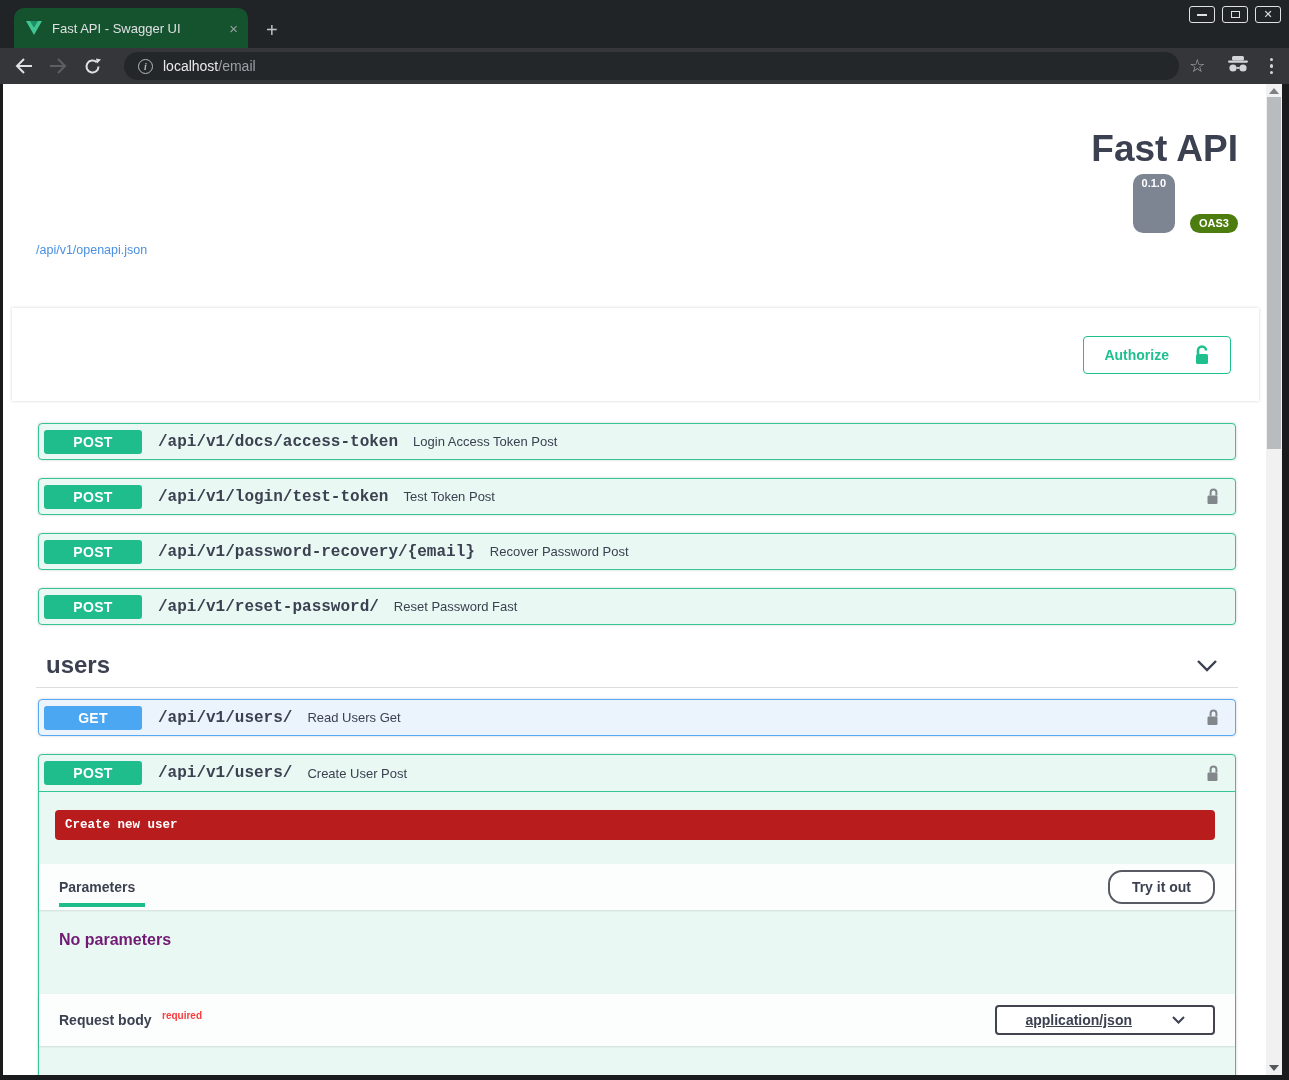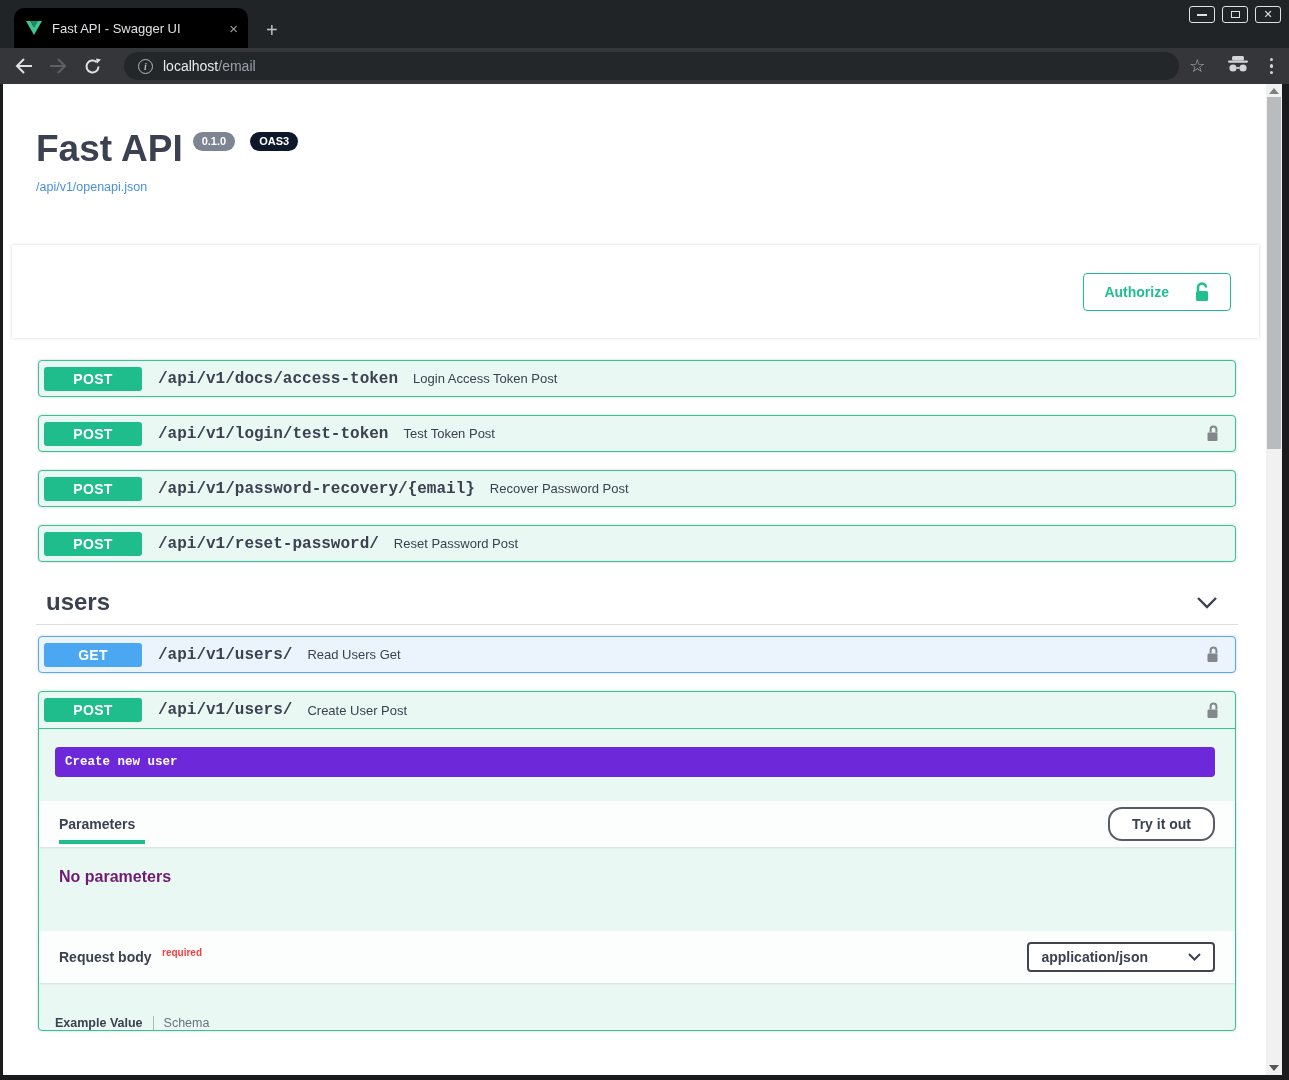--- a/index.html
+++ b/index.html
@@ -3,21 +3,21 @@
 <meta charset="utf-8">
 <style>
   * { margin:0; padding:0; box-sizing:border-box; }
   html,body { width:1289px; height:1080px; overflow:hidden; background:#191b1d;
               font-family:"Liberation Sans", sans-serif; }
 
   .window { width:1289px; height:1080px; display:flex; flex-direction:column; }
 
   
   .titlebar { height:48px; background:#212427; display:flex; align-items:flex-end; position:relative; flex:0 0 48px; }
-  .tab { margin-left:14px; width:234px; height:40px; background:#000000; border-radius:10px 10px 0 0;
+  .tab { margin-left:14px; width:234px; height:40px; background:#14532d; border-radius:10px 10px 0 0;
          display:flex; align-items:center; padding:0 10px 0 12px; }
   .favicon { width:16px; height:14px; margin-right:10px; flex:0 0 auto; }
   .tab-title { color:#dfe1e4; font-size:13px; white-space:nowrap; overflow:hidden; flex:1; }
   .tab-close { color:#9aa0a6; font-size:15px; margin-left:8px; }
   .newtab { color:#c0c3c6; font-size:20px; margin:0 0 8px 18px; line-height:20px; }
   .wincontrols { position:absolute; top:6px; right:8px; display:flex; gap:7px; }
   .wc { width:26px; height:17px; border:1px solid #dfe1e4; border-radius:3px;
         display:flex; align-items:center; justify-content:center; }
   .wc .dash { width:10px; height:2px; background:#dfe1e4; }
   .wc .sq { width:9px; height:7px; border:1.5px solid #dfe1e4; }
@@ -44,25 +44,25 @@
   .scrollbar { flex:0 0 16px; background:#f1f1f1; position:relative; }
   .sb-up { position:absolute; top:4px; left:3px; width:0; height:0;
            border-left:5px solid transparent; border-right:5px solid transparent; border-bottom:6px solid #7e8184; }
   .sb-down { position:absolute; bottom:4px; left:3px; width:0; height:0;
            border-left:5px solid transparent; border-right:5px solid transparent; border-top:6px solid #55585b; }
   .sb-thumb { position:absolute; top:13px; left:1px; width:14px; height:352px; background:#b9bcbe; }
 
   
   .sw-wrap { padding:0 28px 0 33px; }
   .info { padding-top:44px; }
-  .api-title { font-size:37px; font-weight:700; color:#3b4151; display:flex; align-items:flex-start; }
+  .api-title { font-size:37px; font-weight:700; color:#3b4151; display:flex; align-items:flex-end;flex-direction:column; }
   .badges { display:flex; gap:15px; margin:4px 0 0 10px; }
   .badge { font-size:11px; font-weight:700; color:#fff; padding:3px 9px; border-radius:10px; line-height:13px; }
   .badge.version { background:#7d8492; }
-  .badge.oas { background:#0f172a; }
+  .badge.oas { background:#4d7c0f;margin-top:40px; }
   .spec-link { color:#4990e2; font-size:12.5px; margin-top:10px; display:inline-block; text-decoration:none; }
 
   .scheme-container { margin:50px 7px 0 9px; height:93px; background:#fff;
                       box-shadow:0 0 3px rgba(0,0,0,.18); display:flex; align-items:center;
                       justify-content:flex-end; padding-right:28px; }
   .auth-btn { display:flex; align-items:center; gap:24px; color:#20bf8e; font-weight:700; font-size:14px;
               border:1.5px solid #20bf8e; border-radius:4px; padding:8px 20px; background:#fff; cursor:pointer; }
 
   .tag-section { margin-top:22px; }
   .tag-header { display:flex; justify-content:space-between; align-items:center;
@@ -79,36 +79,36 @@
   .method.post { background:#1fbd8c; }
   .method.get  { background:#4ba7f2; }
   .path { font-family:"Liberation Mono","DejaVu Sans Mono",monospace; font-weight:700; font-size:16px;
           margin-left:16px; color:#3b4151; }
   .summary { font-size:13px; margin-left:15px; color:#3b4151; }
   .row-lock { margin-left:auto; margin-right:16px; display:flex; }
 
   .opblock-expanded { border:1px solid #35c494; border-radius:4px; margin:0 2px; background:#e9f8f2;
                       box-shadow:0 0 3px rgba(0,0,0,.19); }
   .headrow { height:37px; display:flex; align-items:center; border-bottom:1px solid #35c494; cursor:pointer; }
-  .desc-code { margin:18px 20px 0 16px; background:#6d28d9; border-radius:4px; color:#fff;
+  .desc-code { margin:18px 20px 0 16px; background:#b91c1c; border-radius:4px; color:#fff;
                font-family:"Liberation Mono","DejaVu Sans Mono",monospace; font-size:12.5px; font-weight:700;
                padding:8px 10px; }
   .section-header { margin-top:24px; background:rgba(255,255,255,.85); box-shadow:0 1px 2px rgba(0,0,0,.1);
                     display:flex; align-items:center; justify-content:space-between;
                     padding:8px 20px; height:46px; position:relative; }
   .params-title { font-size:14px; font-weight:700; color:#3b4151; }
   .params-underline { position:absolute; left:20px; bottom:3px; width:86px; height:4px; background:#1fbd8c; }
   .btn-try { border:2px solid #585b63; border-radius:14px; background:#fff; font-weight:700; font-size:14px;
              padding:7px 22px; color:#3b4151; cursor:pointer; }
   .no-params { padding:21px 20px; font-size:16px; color:#701a75;font-weight:bold; }
   .rb-header { height:52px; }
   .rb-label { font-size:14px; font-weight:700; color:#3b4151; }
   .required { color:#f93e3e; font-size:10px; position:relative; top:-6px; margin-left:6px; font-weight:600; }
   .media-select { display:flex; align-items:center; gap:40px; border:2px solid #41444e; border-radius:4px;
-                  background:#fff; font-weight:700; font-size:14px; padding:5px 12px; color:#3b4151; cursor:pointer; }
+                  background:#fff; font-weight:700; font-size:14px; padding:5px 28px; color:#3b4151; cursor:pointer;text-decoration:underline; }
   .example-area { padding:33px 20px 0 16px; }
   .ex-tabs { display:flex; align-items:center; gap:10px; font-size:12.5px; }
   .tab-example { font-weight:700; color:#3b4151; }
   .tab-sep { width:1px; height:14px; background:rgba(59,65,81,.35); }
   .tab-schema { color:#6b7280; cursor:pointer; }
 </style>
 </head>
 <body>
 
 <div class="window">
@@ -223,21 +223,21 @@
               </span>
             </div>
             <div class="opblock post">
               <span class="method post">POST</span>
               <span class="path">/api/v1/password-recovery/{email}</span>
               <span class="summary">Recover Password Post</span>
             </div>
             <div class="opblock post">
               <span class="method post">POST</span>
               <span class="path">/api/v1/reset-password/</span>
-              <span class="summary">Reset Password Post</span>
+              <span class="summary">Reset Password Fast</span>
             </div>
           </div>
         </div>
 
         <div class="tag-section" style="margin-top:6px;">
           <div class="tag-header">
             <span class="tag-name">users</span>
             <svg width="22" height="13" viewBox="0 0 22 13">
               <path d="M2 2 L11 11 L20 2" stroke="#3b4151" stroke-width="2.4" fill="none"></path>
             </svg>

